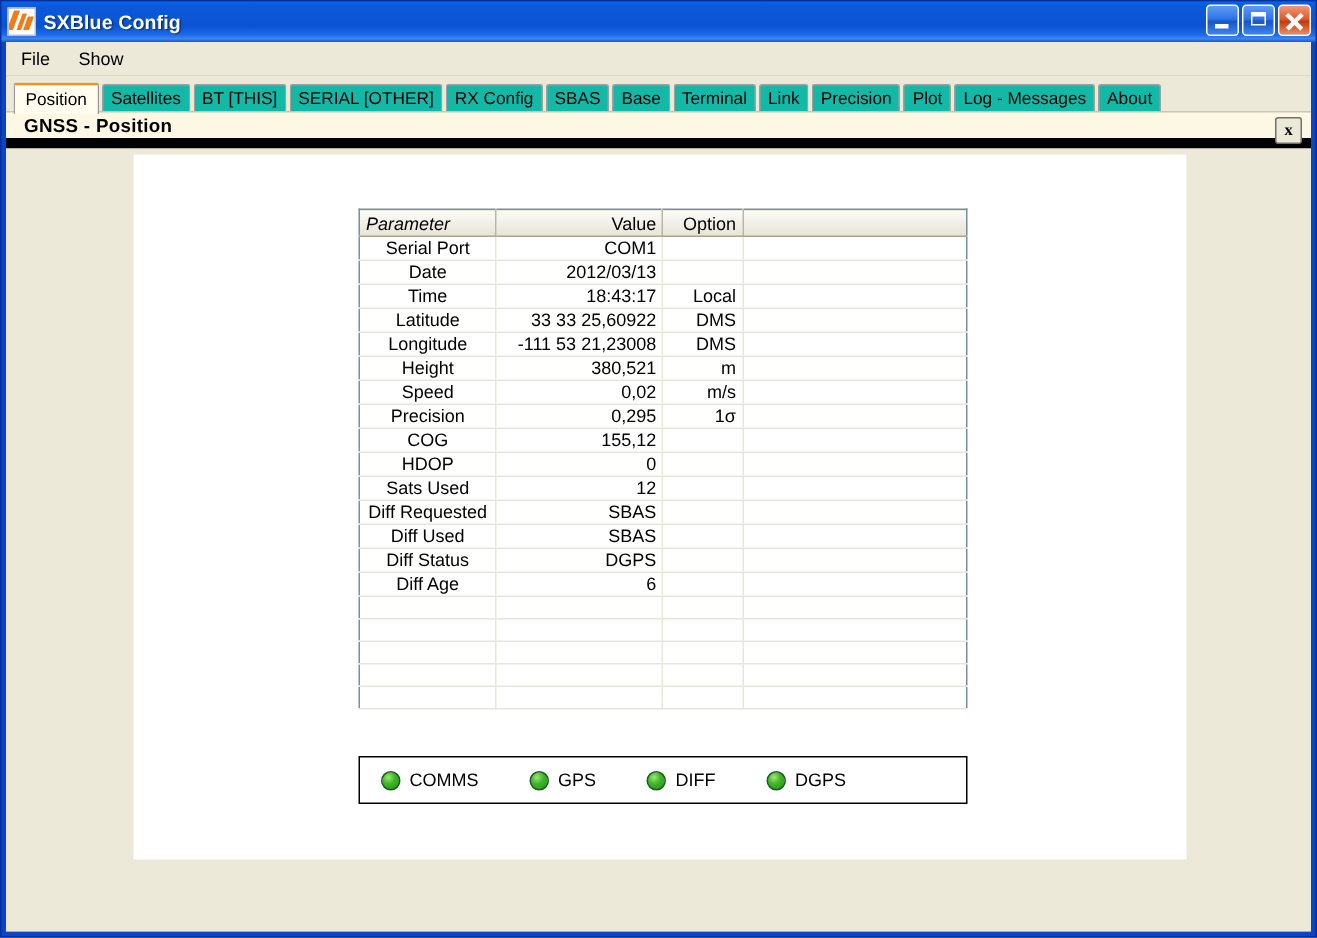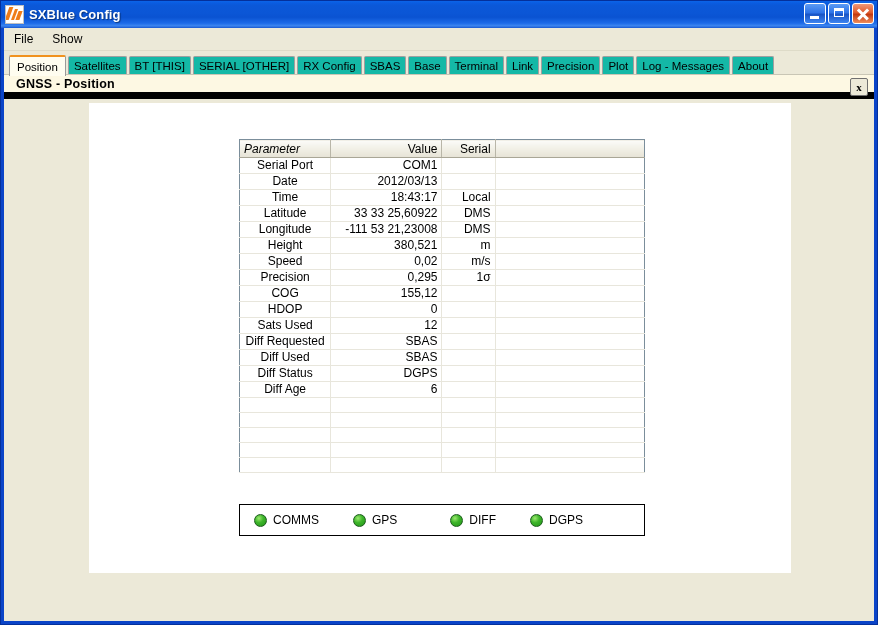--- a/index.html
+++ b/index.html
@@ -285,21 +285,21 @@
     align-items: center;
   }
   .led-group {
     display: flex;
     align-items: center;
     margin-left: 11px;
     white-space: nowrap;
   }
   .led-group.g0 { margin-left: 14px; }
   .led-group.g1 { margin-left: 34px; }
-  .led-group.g2 { margin-left: 53px; }
+  .led-group.g2 { margin-left: 34px; }
   .led-group.g3 { margin-left: 34px; }
   .led {
     width: 13px; height: 13px;
     border-radius: 50%;
     flex: none;
     margin-right: 6px;
     border: 1px solid #1c5c1c;
     box-sizing: border-box;
     background: radial-gradient(circle at 36% 30%, #9ce96e 0%, #57c93a 38%, #2ba01e 78%, #1d7d16 100%);
   }
@@ -369,21 +369,21 @@
           <colgroup>
             <col class="c-param">
               <col class="c-value">
               <col class="c-option">
               <col class="c-blank">
           </colgroup>
           <thead>
             <tr>
               <th class="h-param">Parameter</th>
               <th class="h-value">Value</th>
-              <th class="h-option">Serial</th>
+              <th class="h-option">Option</th>
               <th class="h-blank"></th>
             </tr>
           </thead>
           <tbody id="datatable-body">
               <tr>
                 <td class="t-param">Serial Port</td>
                 <td class="t-value">COM1</td>
                 <td class="t-option"></td>
                 <td class="t-blank"></td>
               </tr>

